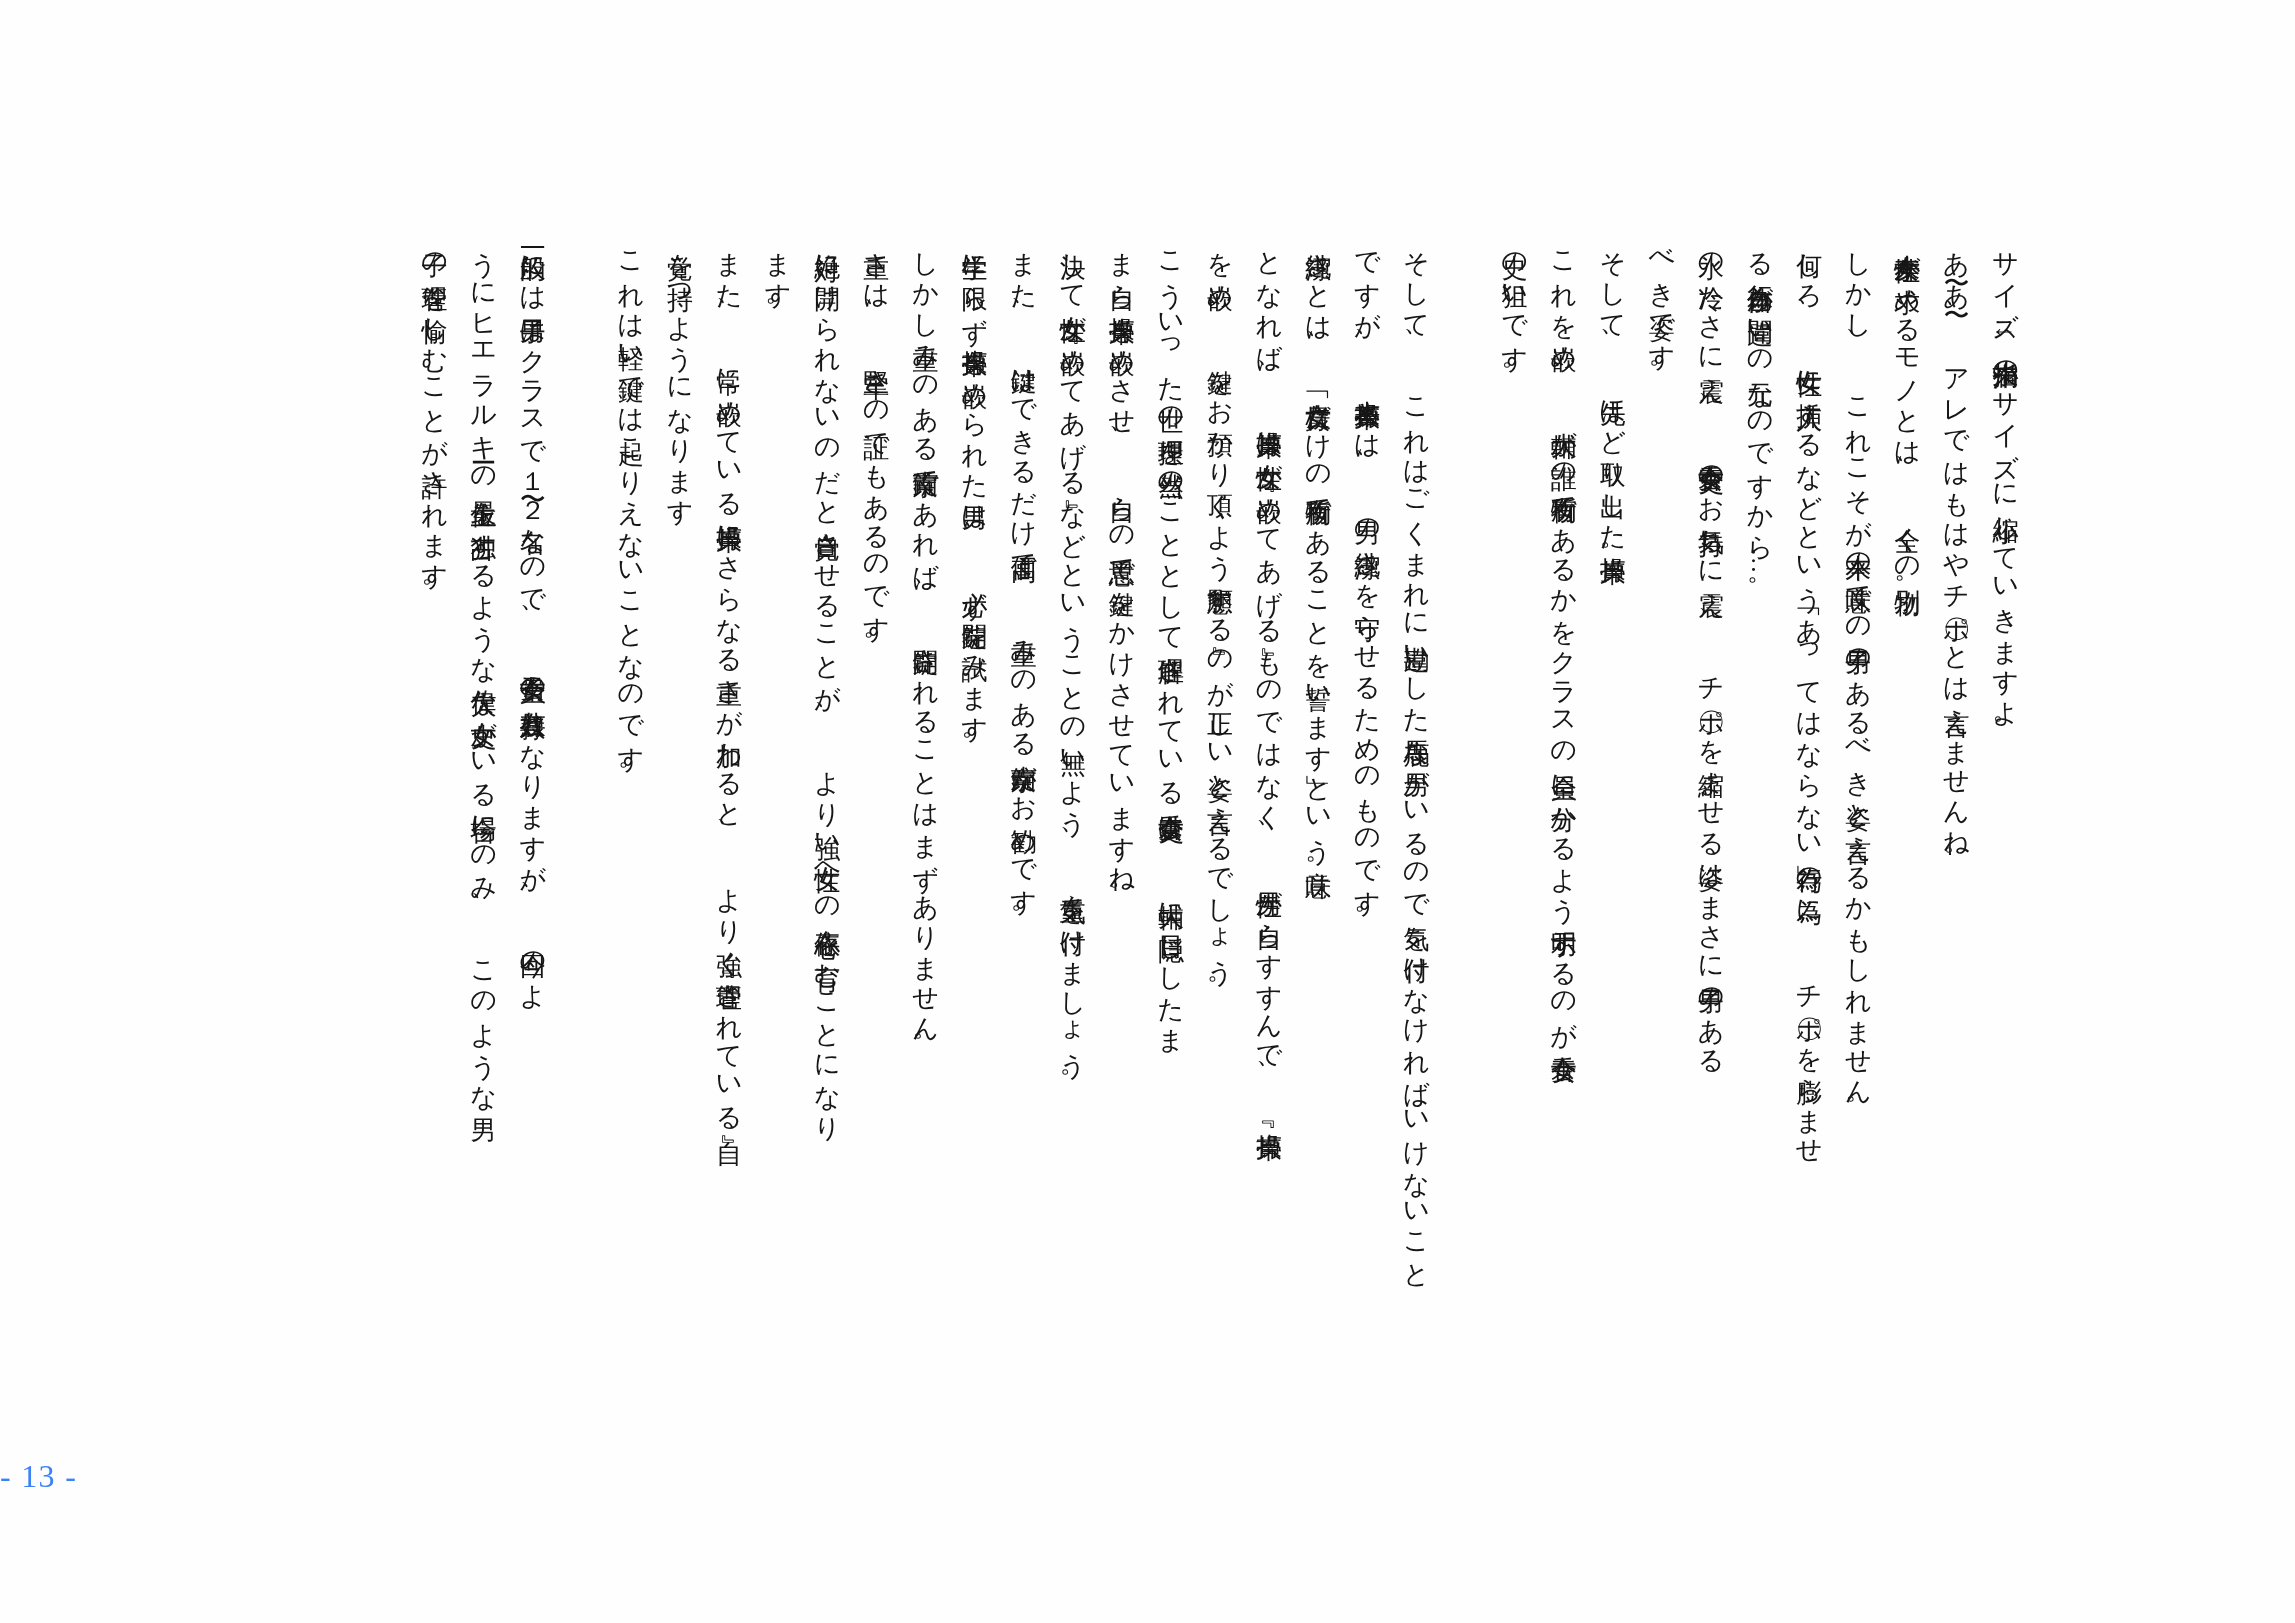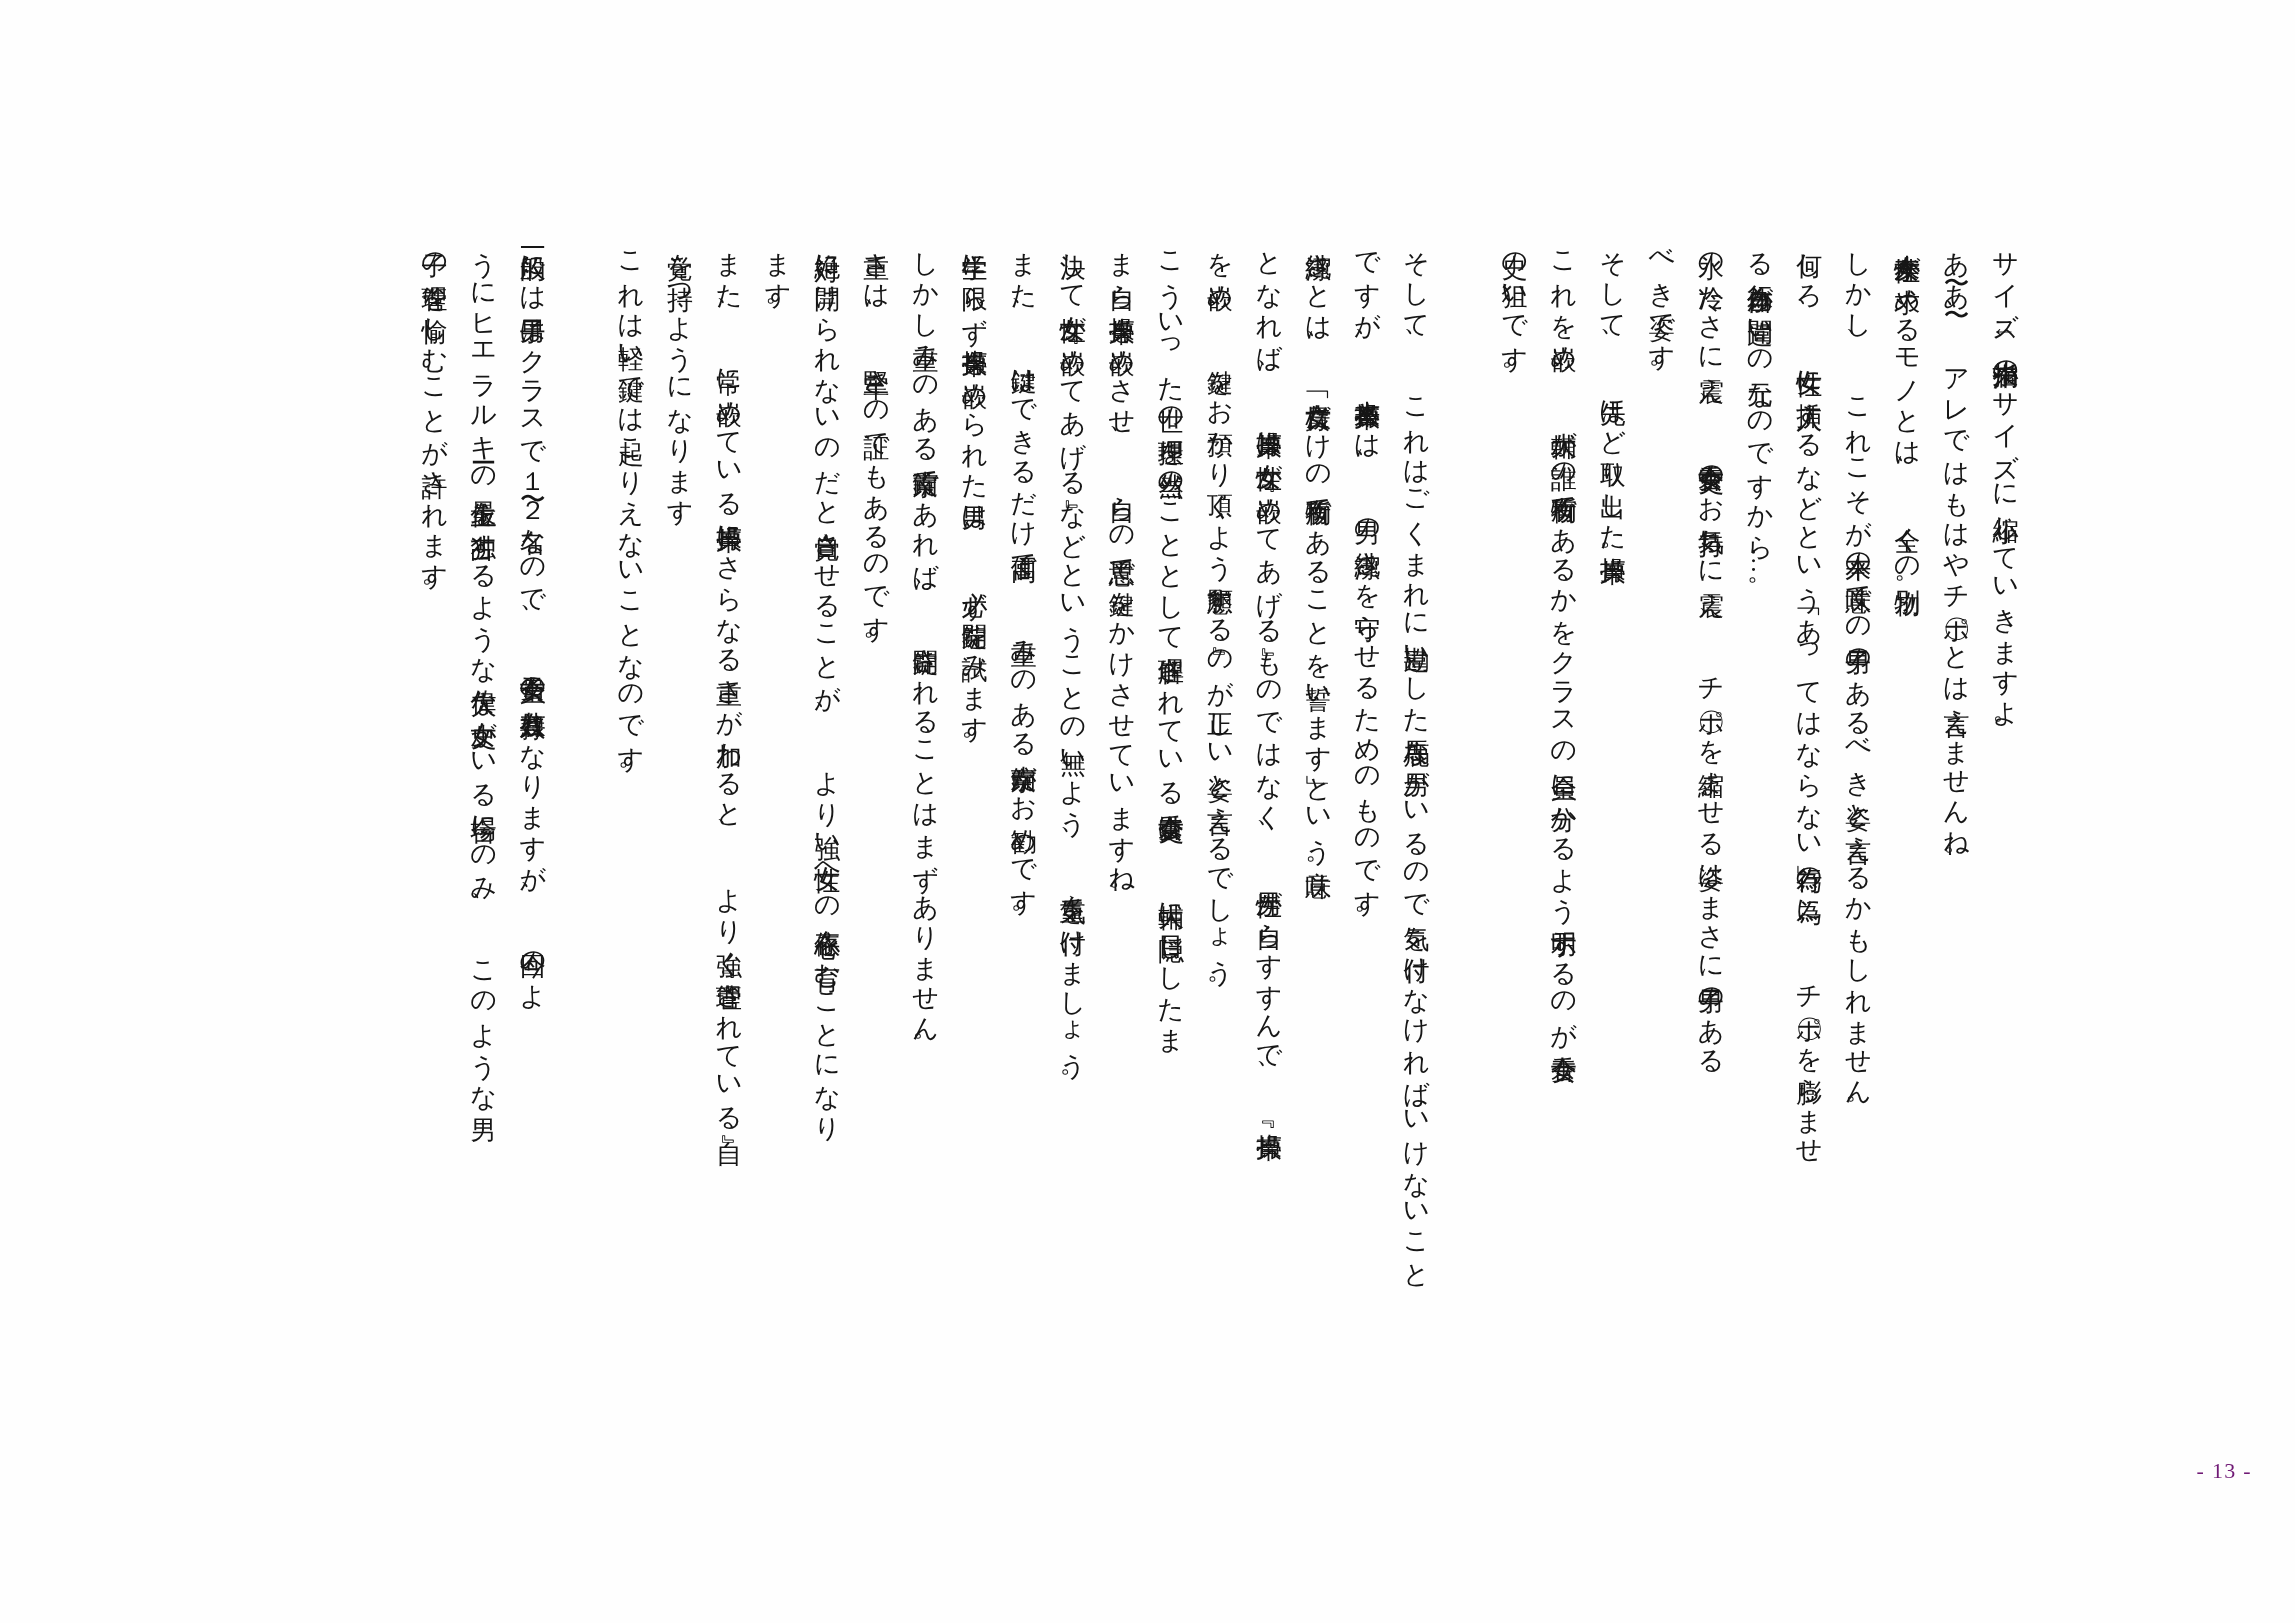--- a/index.html
+++ b/index.html
@@ -36,23 +36,23 @@
     block-size: 27.5px;              
     margin-block-end: 21.6px;        
     white-space: nowrap;
     font-kerning: none;
   }
   .page-number {
     position: absolute;
     top: 1458px;
     left: 0;
     right: 43px;
-    text-align: right;
-    color: #701a75;
-    font-size: 22px;
+    text-align: left;
+    color: #3b82f6;
+    font-size: 32px;
     letter-spacing: 1.3px;
   }
 </style>
 </head>
 <body>
 
 <div class="sheet">
   <main class="text-block">
     <p class="line">サイズ↓小指未満のサイズに縮小していきますよ。</p>
     <p class="line">あ〜あ〜、　アレではもはやチ〇ポとは言えませんね。</p>

